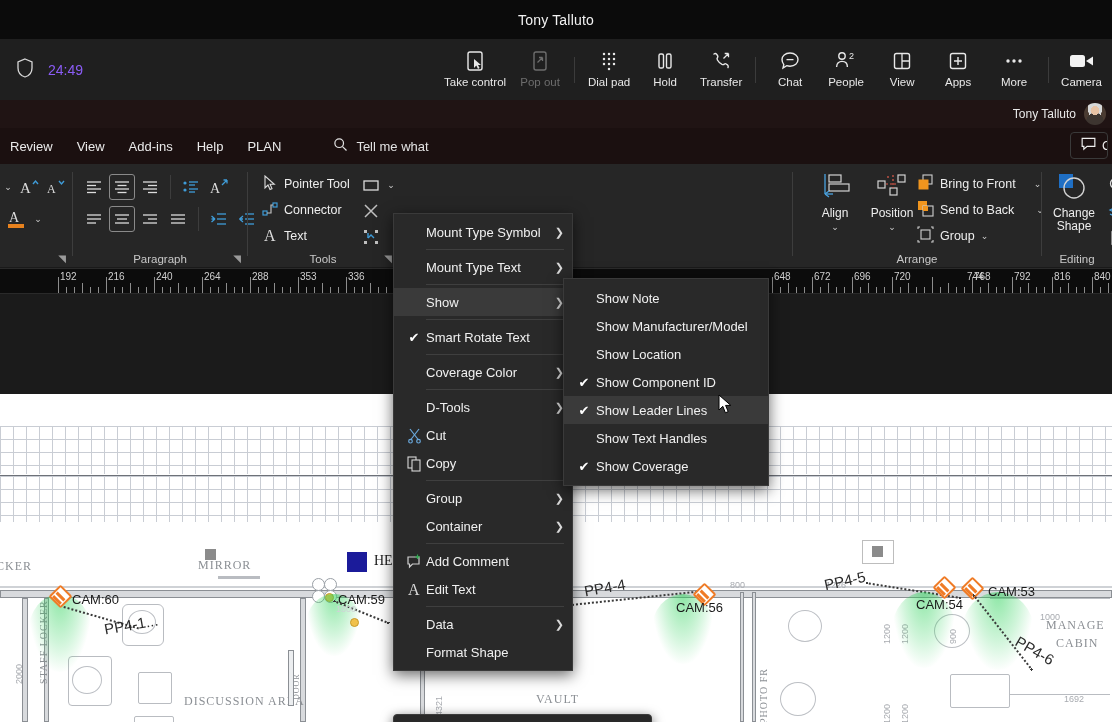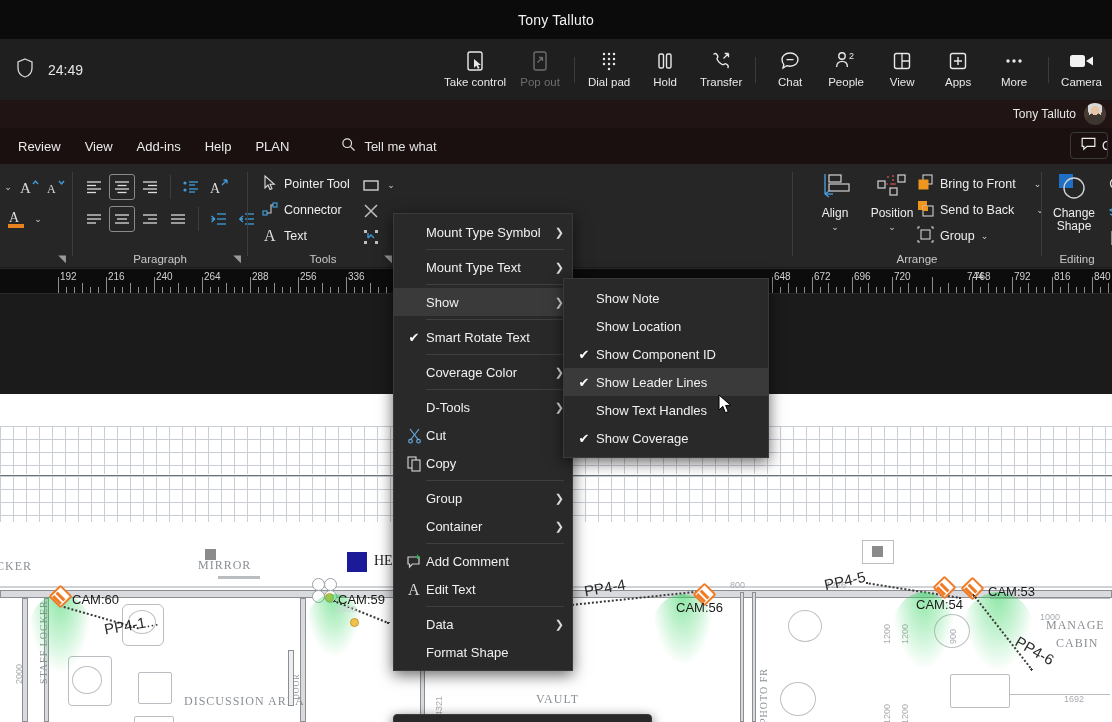--- a/index.html
+++ b/index.html
@@ -15,21 +15,21 @@
     position:absolute; left:0; top:0; width:1112px; height:39px;
     background:#0b0b0b; display:flex; align-items:center; justify-content:center;
   }
   #teams-title-bar .ttl{ font-size:14px; color:#f2f2f2; letter-spacing:.2px; }
 
   #teams-toolbar{
     position:absolute; left:0; top:39px; width:1112px; height:61px;
     background:#1f1f1f; display:flex; align-items:center;
   }
   .tm-left{ display:flex; align-items:center; gap:14px; padding-left:16px; width:300px;}
-  .tm-timer{ font-size:14px; color:#e5e5e5; }
+  .tm-timer{ font-size:14px; color:#8b5cf6; }
   .tm-center{ flex:1; display:flex; align-items:center; justify-content:flex-end; gap:0px; padding-right:4px;}
   .tm-btn{
     min-width:56px; height:52px; display:flex; flex-direction:column;
     align-items:center; justify-content:center; gap:3px; padding:0 6px;
     color:#e8e8e8; font-size:11.5px; white-space:nowrap;
   }
   .tm-btn.dim{ color:#6d6d6d; }
   .tm-btn .lab{ line-height:1; }
   .tm-sep{ width:1px; height:26px; background:#3b3b3b; margin:0 6px; }
   .ico{ display:block; }
@@ -52,21 +52,21 @@
     background:
       radial-gradient(circle at 50% 34%, #e8c3a5 0 24%, rgba(0,0,0,0) 25%),
       radial-gradient(circle at 50% 84%, #3d3530 0 40%, rgba(0,0,0,0) 41%),
       radial-gradient(ellipse at 50% 20%, #d8d8d8 0 46%, rgba(0,0,0,0) 47%),
       #4a3b32;
   }
 
   
   #ribbon-tabs{
     position:absolute; left:0; top:28px; width:1112px; height:36px;
-    background:#1b1010; display:flex; align-items:center; padding-left:8px; gap:4px;
+    background:#1b1010; display:flex; align-items:center; padding-left:0; gap:4px;
   }
   .rtab{ padding:5px 10px; font-size:13px; color:#eaeaea; border-radius:3px; }
   #tellme{ display:flex; align-items:center; gap:8px; margin-left:38px; color:#e2e2e2; font-size:13px;}
   #comments-btn{
     position:absolute; right:4px; top:4px; height:27px; display:flex; align-items:center;
     gap:6px; padding:0 10px; border:1px solid #3a3a3a; border-radius:4px; font-size:12.5px;
     color:#efefef; background:#1b1010; overflow:hidden; width:38px;
   }
 
   
@@ -715,21 +715,21 @@
       <div class="rtick" style="left: 226px; height: 10px;"></div>
       <div class="rtick" style="left: 234px; height: 6px;"></div>
       <div class="rtick" style="left: 242px; height: 6px;"></div>
       <div class="rnum" style="left: 252px;">288</div>
       <div class="rtick" style="left: 250px; height: 16px;"></div>
       <div class="rtick" style="left: 258px; height: 6px;"></div>
       <div class="rtick" style="left: 266px; height: 6px;"></div>
       <div class="rtick" style="left: 274px; height: 10px;"></div>
       <div class="rtick" style="left: 282px; height: 6px;"></div>
       <div class="rtick" style="left: 290px; height: 6px;"></div>
-      <div class="rnum" style="left: 300px;">256</div>
+      <div class="rnum" style="left: 300px;">353</div>
       <div class="rtick" style="left: 298px; height: 16px;"></div>
       <div class="rtick" style="left: 306px; height: 6px;"></div>
       <div class="rtick" style="left: 314px; height: 6px;"></div>
       <div class="rtick" style="left: 322px; height: 10px;"></div>
       <div class="rtick" style="left: 330px; height: 6px;"></div>
       <div class="rtick" style="left: 338px; height: 6px;"></div>
       <div class="rnum" style="left: 348px;">336</div>
       <div class="rtick" style="left: 346px; height: 16px;"></div>
       <div class="rtick" style="left: 354px; height: 6px;"></div>
       <div class="rtick" style="left: 362px; height: 6px;"></div>
@@ -1026,20 +1026,24 @@
         <span class="mlab">Format Shape</span>
       </div>
     </div>
   <div id="ctx-submenu">
       <div class="mi">
         <span class="chk"></span>
         <span class="mlab">Show Note</span>
       </div>
       <div class="mi">
         <span class="chk"></span>
+        <span class="mlab">Show Manufacturer/Model</span>
+      </div>
+      <div class="mi">
+        <span class="chk"></span>
         <span class="mlab">Show Location</span>
       </div>
       <div class="mi">
         <span class="chk">✔</span>
         <span class="mlab">Show Component ID</span>
       </div>
       <div class="mi hot">
         <span class="chk">✔</span>
         <span class="mlab">Show Leader Lines</span>
       </div>

